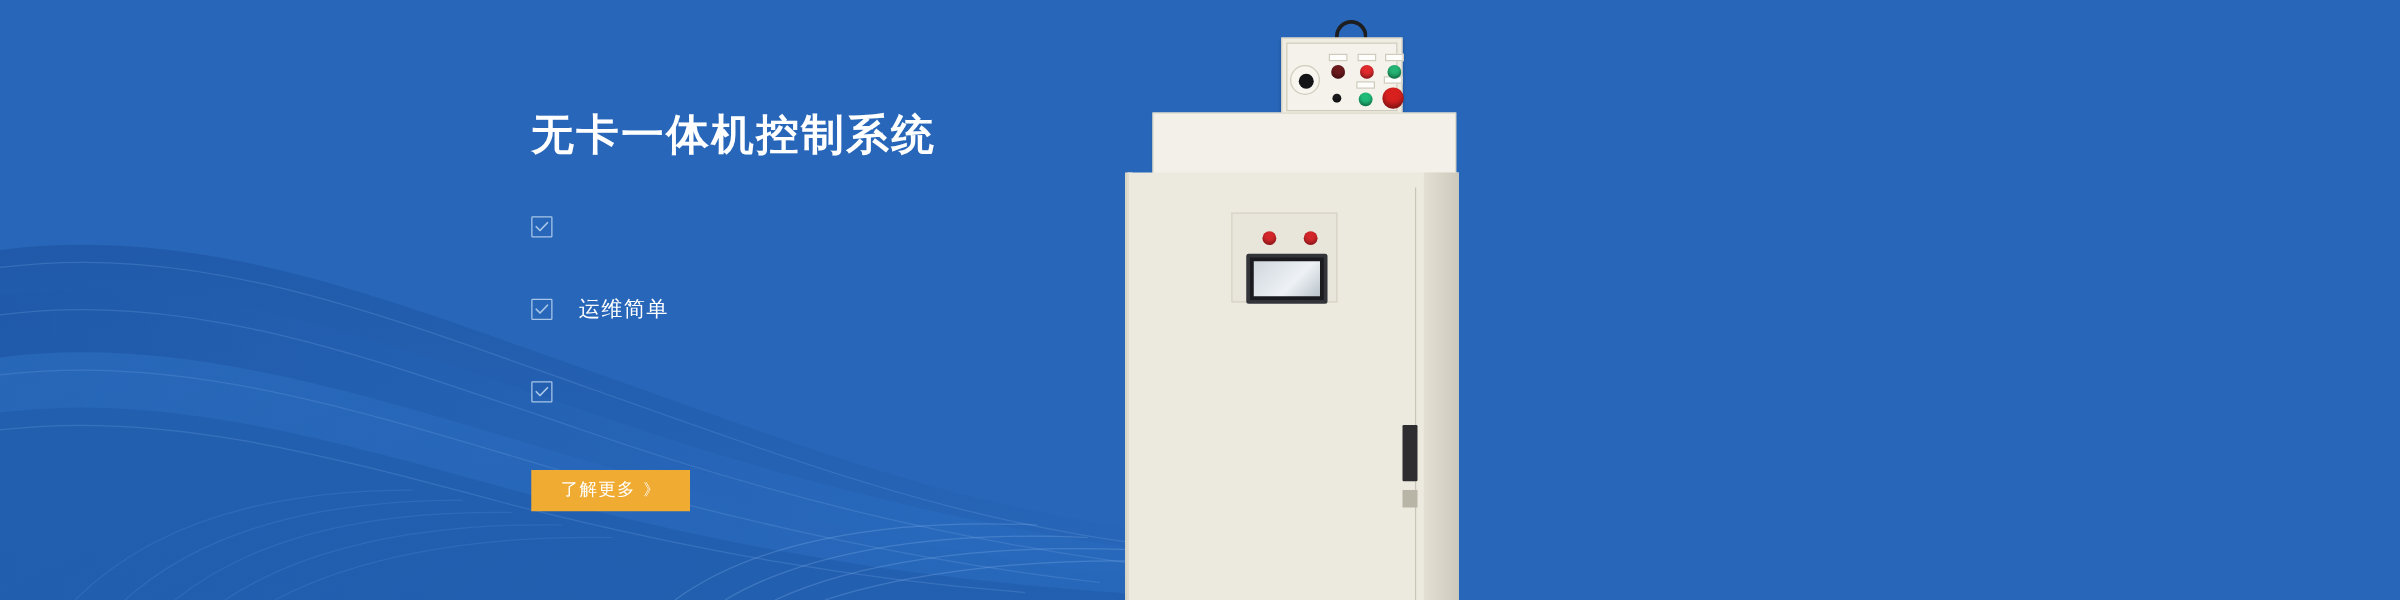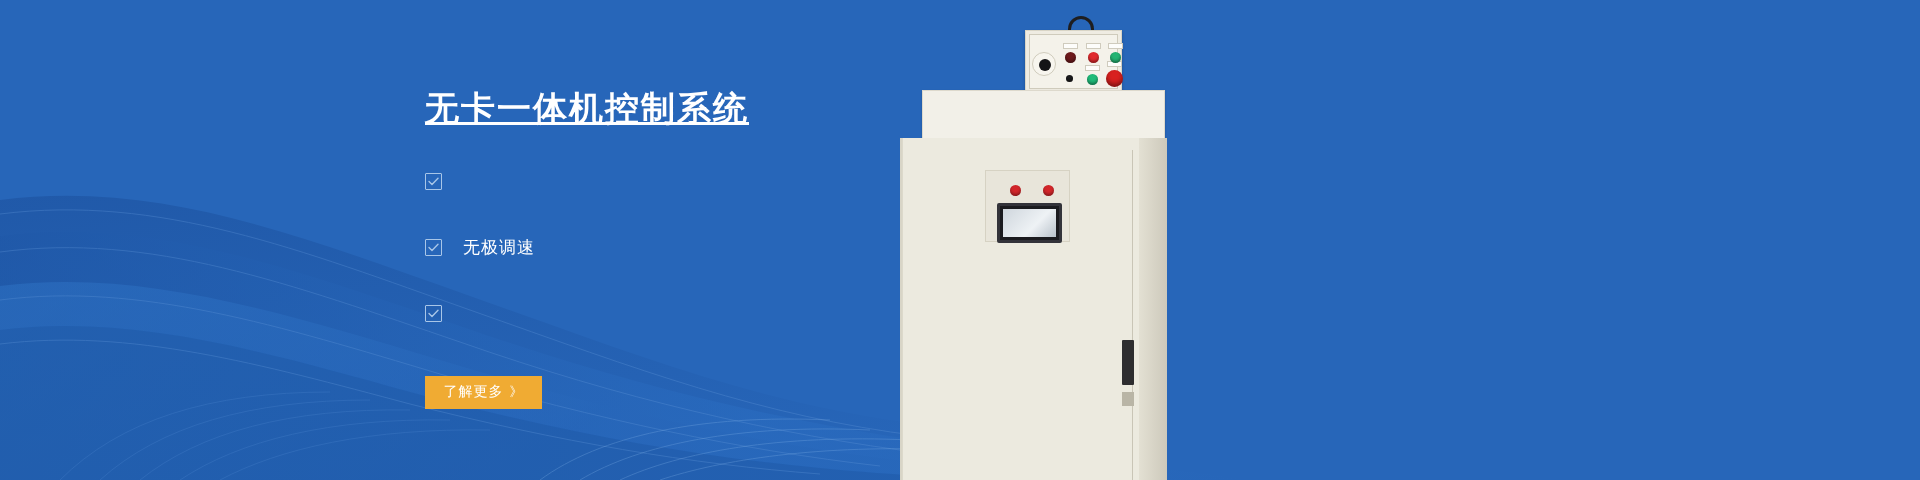--- a/index.html
+++ b/index.html
@@ -29,21 +29,20 @@
     z-index:6;
   }
   .title {
     font-size:34px;
     font-weight:bold;
     color:#ffffff;
     letter-spacing:2px;
     line-height:1.2;
     margin-bottom:36px;
     white-space:nowrap;
-    text-decoration:underline;
   }
   .bullets { margin-bottom:26px; }
   .bullet {
     display:flex;
     align-items:center;
     height:33px;
     margin-bottom:0;
   }
   .bullet-row-spacer { height:33px; }
   .chk {
@@ -63,21 +62,21 @@
     color:#ffffff;
     letter-spacing:1px;
     white-space:nowrap;
   }
 
   .cta {
     display:inline-flex;
     align-items:center;
     justify-content:center;
     gap:6px;
-    width:117px;
+    width:127px;
     height:33px;
     background:#f0ab33;
     color:#ffffff;
     font-size:14px;
     letter-spacing:1px;
     border:none;
     cursor:pointer;
     margin-top:20px;
     text-decoration:none;
   }
@@ -329,21 +328,21 @@
       </div>
 
       <div class="bullet-row-spacer"></div>
 
       <div class="bullet">
         <span class="chk">
           <svg width="11" height="9" viewBox="0 0 11 9">
             <path d="M1 4.4 L4 7.4 L10 1.2" fill="none" stroke="#a8c6e8" stroke-width="1.4" stroke-linecap="round" stroke-linejoin="round"></path>
           </svg>
         </span>
-        <span class="bullet-text">无极调速</span>
+        <span class="bullet-text">运维简单</span>
       </div>
 
       <div class="bullet-row-spacer"></div>
 
       <div class="bullet">
         <span class="chk">
           <svg width="11" height="9" viewBox="0 0 11 9">
             <path d="M1 4.4 L4 7.4 L10 1.2" fill="none" stroke="#a8c6e8" stroke-width="1.4" stroke-linecap="round" stroke-linejoin="round"></path>
           </svg>
         </span>

